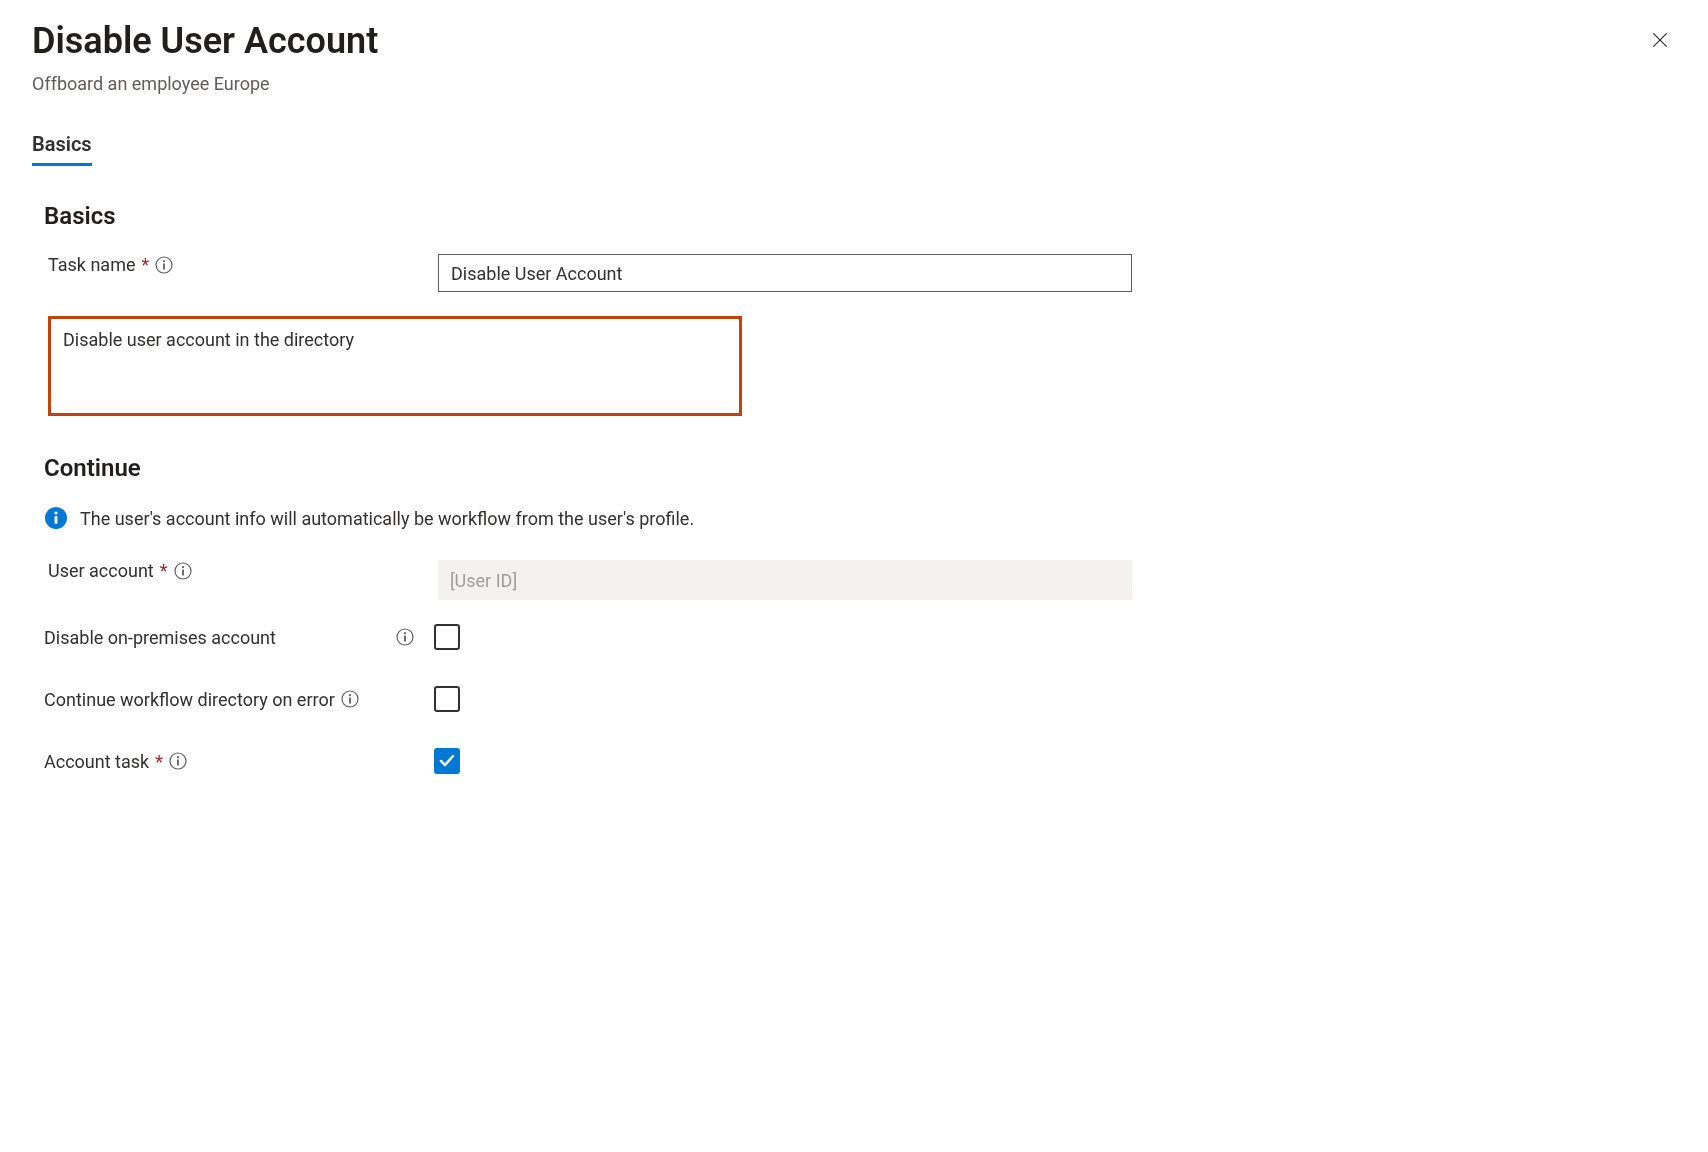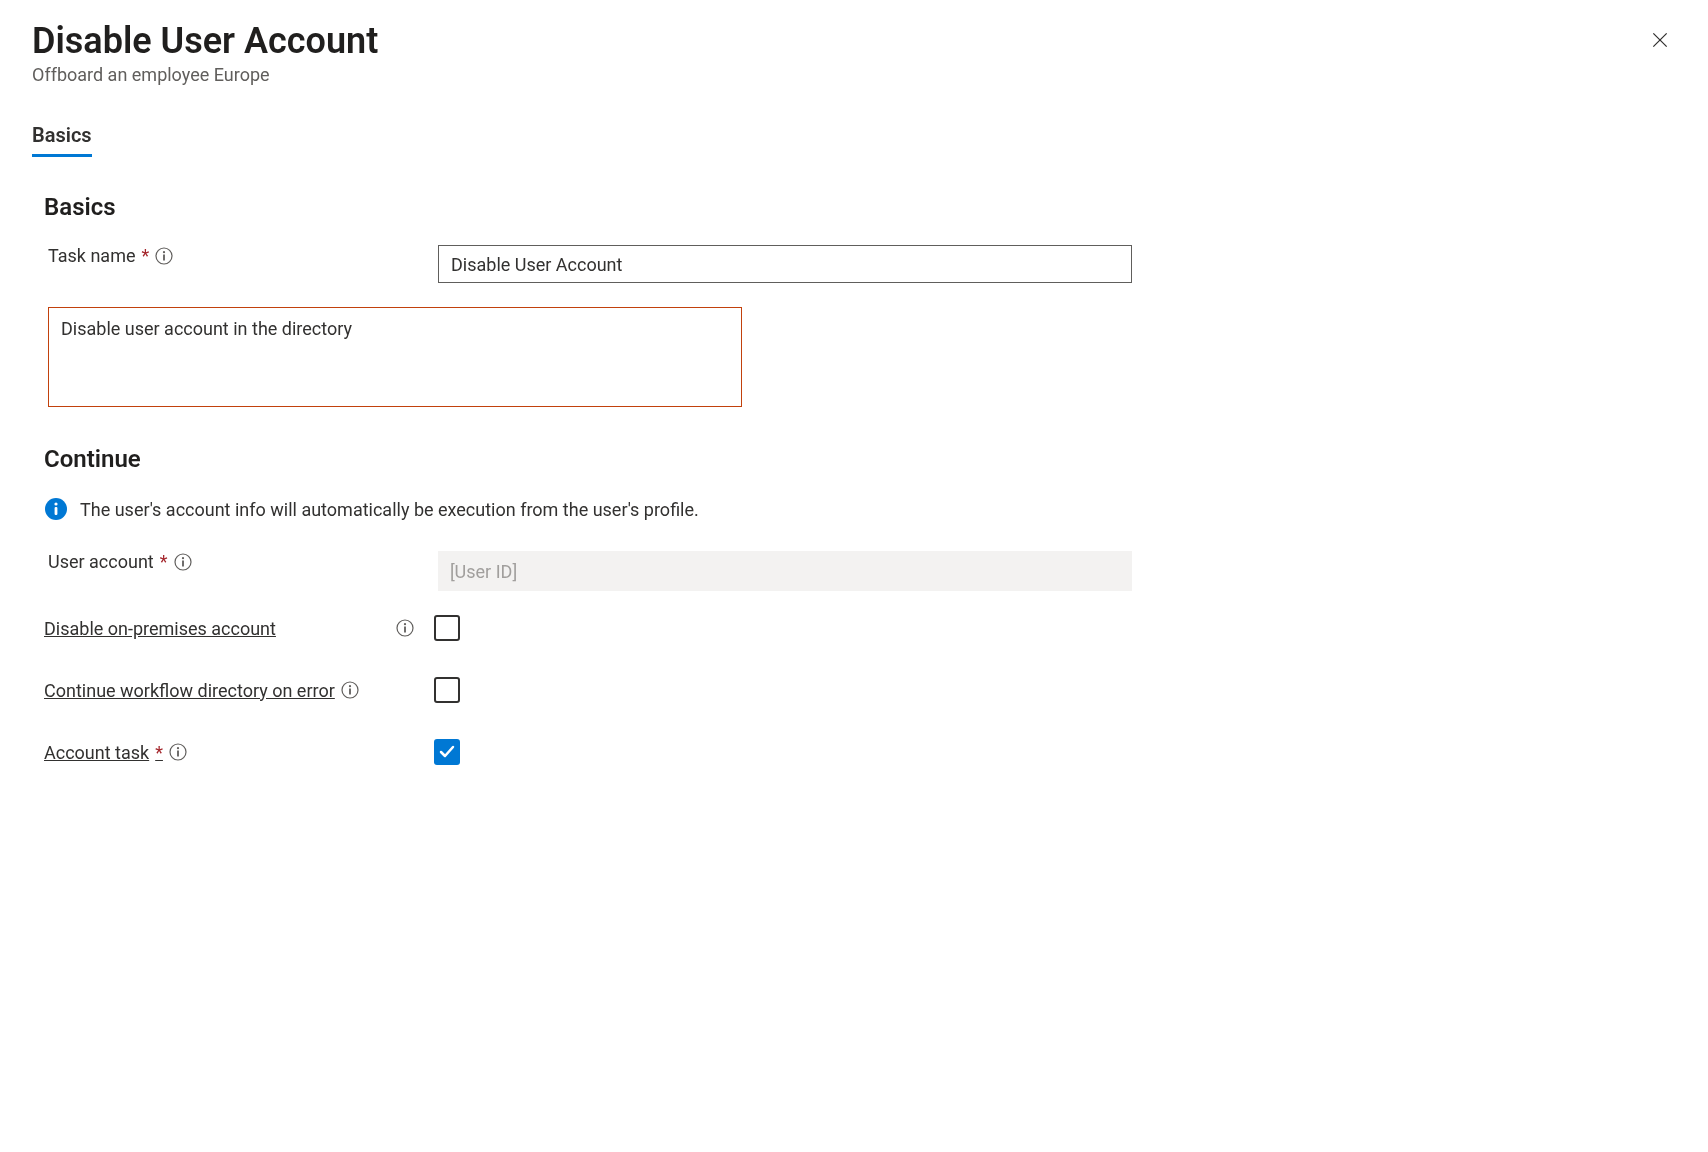--- a/index.html
+++ b/index.html
@@ -23,21 +23,21 @@
     .page-title {
       font-size: 36px;
       font-weight: 600;
       color: #201f1e;
       line-height: 1.2;
     }
     .page-subtitle {
       font-size: 18px;
       font-weight: 400;
       color: #605e5c;
-      margin-top: 1px;
+      margin-top: 10px;
     }
     .close-btn {
       background: none;
       border: none;
       cursor: pointer;
       padding: 6px;
       margin-top: 4px;
       color: #323130;
     }
     .close-btn svg {
@@ -99,21 +99,20 @@
       flex-shrink: 0;
     }
     .form-label-checkbox {
       width: 370px;
       font-size: 18px;
       color: #323130;
       display: flex;
       align-items: center;
       gap: 6px;
       flex-shrink: 0;
-      text-decoration: underline;
     }
     .required {
       color: #a4262c;
     }
     .info-icon {
       display: inline-flex;
       align-items: center;
       justify-content: center;
       width: 18px;
       height: 18px;
@@ -129,21 +128,21 @@
       border: 1px solid #605e5c;
       padding: 6px 12px;
       font-size: 18px;
       font-family: inherit;
       color: #323130;
       background: #fff;
     }
     .textarea-input {
       width: 694px;
       height: 100px;
-      border: 1px solid #c2410c;
+      border: 3px solid #c2410c;
       padding: 10px 12px;
       font-size: 18px;
       font-family: inherit;
       color: #323130;
       background: #fff;
       resize: none;
     }
     .readonly-field {
       width: 694px;
       height: 40px;
@@ -239,21 +238,21 @@
 </div>
 
 <h2 class="section-heading">Continue</h2>
 
 <div class="info-banner">
   <svg class="info-banner-icon" viewBox="0 0 24 24">
     <circle cx="12" cy="12" r="11" fill="#0078d4"></circle>
     <circle cx="12" cy="7" r="1.6" fill="#fff"></circle>
     <rect x="10.6" y="10" width="2.8" height="8" rx="1" fill="#fff"></rect>
   </svg>
-  <span class="info-banner-text">The user's account info will automatically be execution from the user's profile.</span>
+  <span class="info-banner-text">The user's account info will automatically be workflow from the user's profile.</span>
 </div>
 
 <div class="form-row">
   <div class="form-label">
     <span>User account</span>
     <span class="required">*</span>
     <span class="info-icon">
       <svg viewBox="0 0 18 18">
           <circle cx="9" cy="9" r="8" fill="none" stroke="#605e5c" stroke-width="1.2"></circle>
           <circle cx="9" cy="5.2" r="1.1" fill="#605e5c"></circle>

